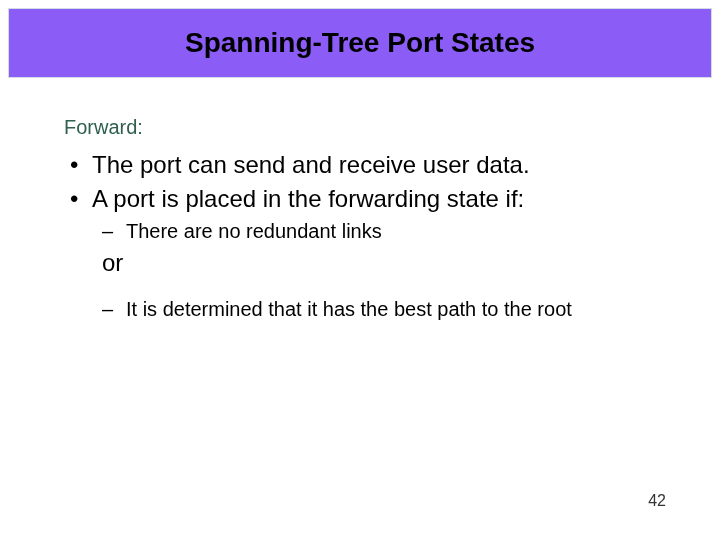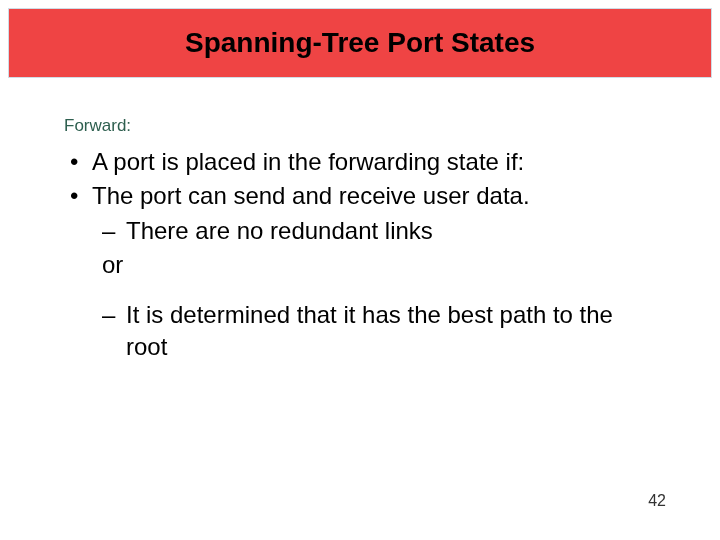--- a/index.html
+++ b/index.html
@@ -5,36 +5,36 @@
     * { margin: 0; padding: 0; box-sizing: border-box; }
     body {
       width: 720px;
       height: 540px;
       background: #ffffff;
       font-family: Arial, Helvetica, sans-serif;
       position: relative;
       overflow: hidden;
     }
     .title-bar {
-      background: #ef4444;
+      background: #8b5cf6;
       border: 1px solid #d0dce6;
       padding: 18px 20px;
       margin: 8px 8px 0 8px;
     }
     .title {
       font-size: 28px;
       font-weight: bold;
       color: #000;
       text-align: center;
     }
     .content {
       padding: 38px 64px 0 64px;
     }
     .subtitle {
-      font-size: 17px;
+      font-size: 20px;
       color: #2e5f4f;
       margin-bottom: 10px;
     }
     .bullet-list {
       list-style: none;
       padding-left: 0;
     }
     .bullet-item {
       font-size: 24px;
       color: #000;
@@ -46,21 +46,21 @@
     .bullet-item::before {
       content: "•";
       position: absolute;
       left: 6px;
       top: 0;
     }
     .sub-indent {
       padding-left: 34px;
     }
     .dash-item {
-      font-size: 24px;
+      font-size: 20px;
       color: #000;
       line-height: 1.35;
       padding-left: 28px;
       position: relative;
       margin-bottom: 2px;
     }
     .dash-item::before {
       content: "–";
       position: absolute;
       left: 4px;
@@ -84,22 +84,22 @@
 </head>
 <body>
 
 <div class="title-bar">
   <div class="title">Spanning-Tree Port States</div>
 </div>
 
 <div class="content">
   <div class="subtitle">Forward:</div>
   <ul class="bullet-list">
+    <li class="bullet-item">The port can send and receive user data.</li>
     <li class="bullet-item">A port is placed in the forwarding state if:</li>
-    <li class="bullet-item">The port can send and receive user data.</li>
   </ul>
   <div class="sub-indent">
     <div class="dash-item">There are no redundant links</div>
     <div class="or-line">or</div>
     <div class="dash-item">It is determined that it has the best path to the root</div>
   </div>
 </div>
 
 <div class="page-number">42</div>
 

